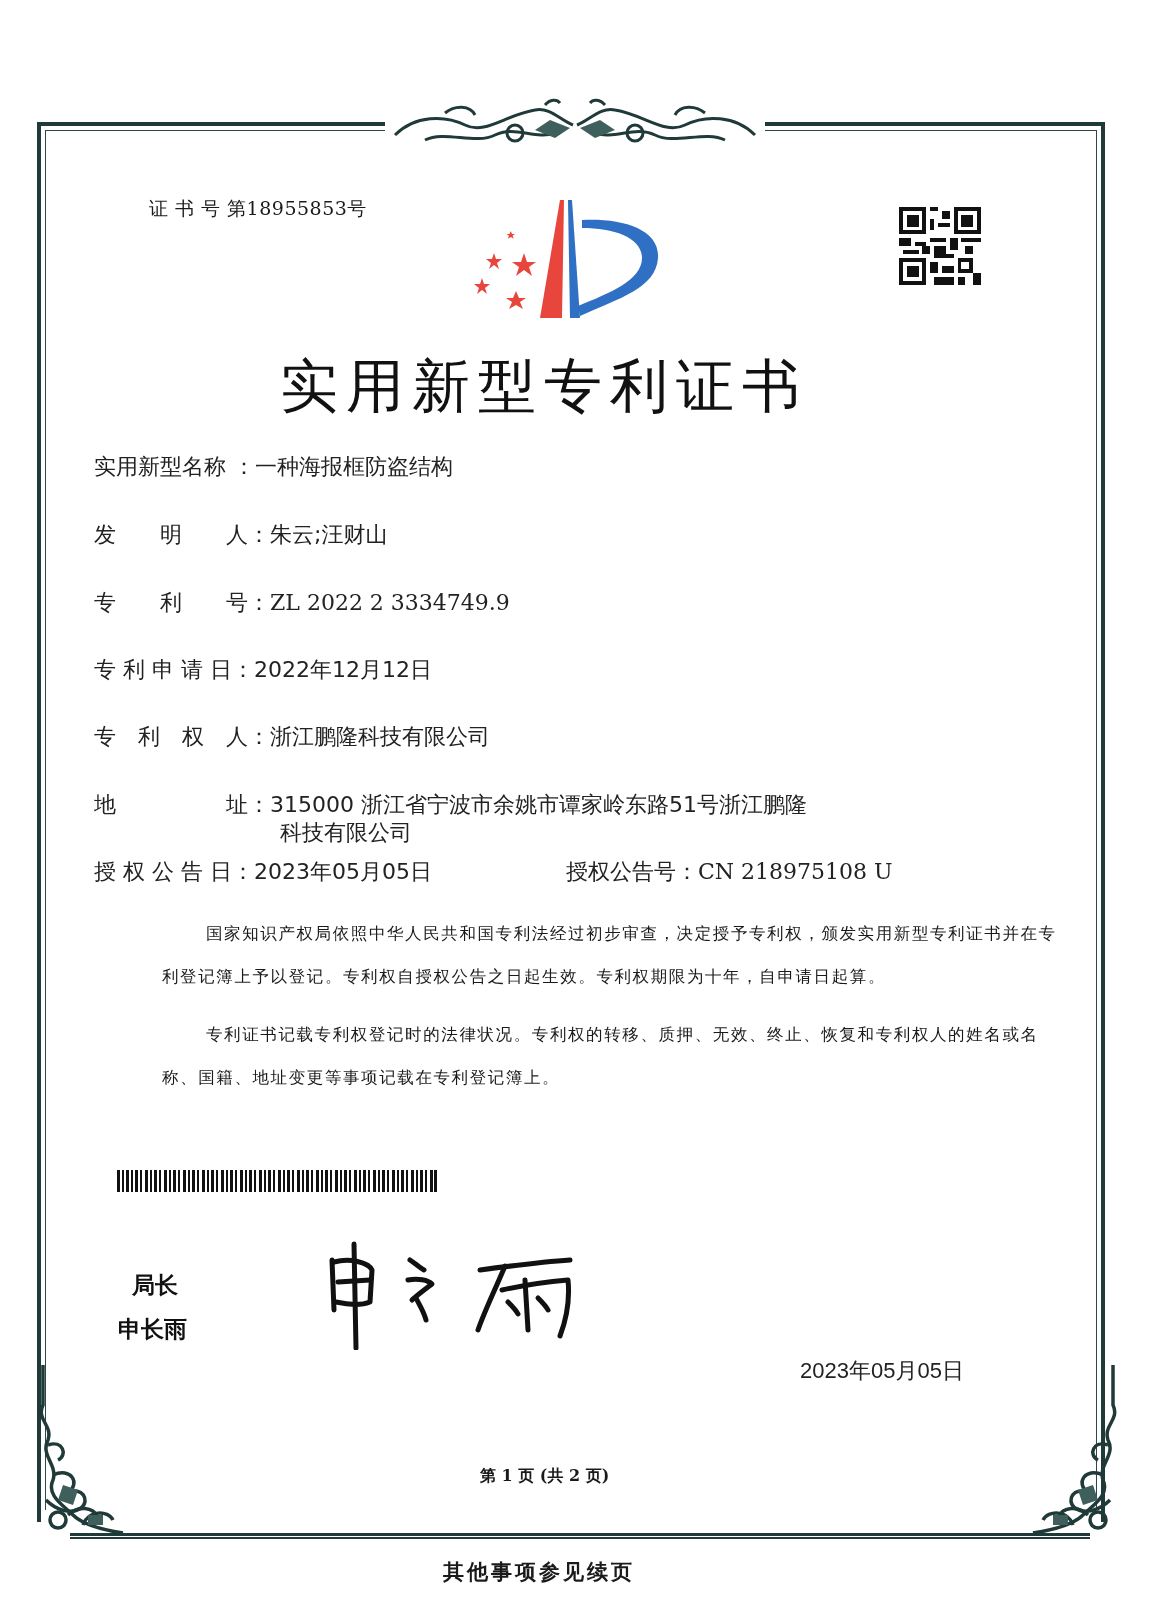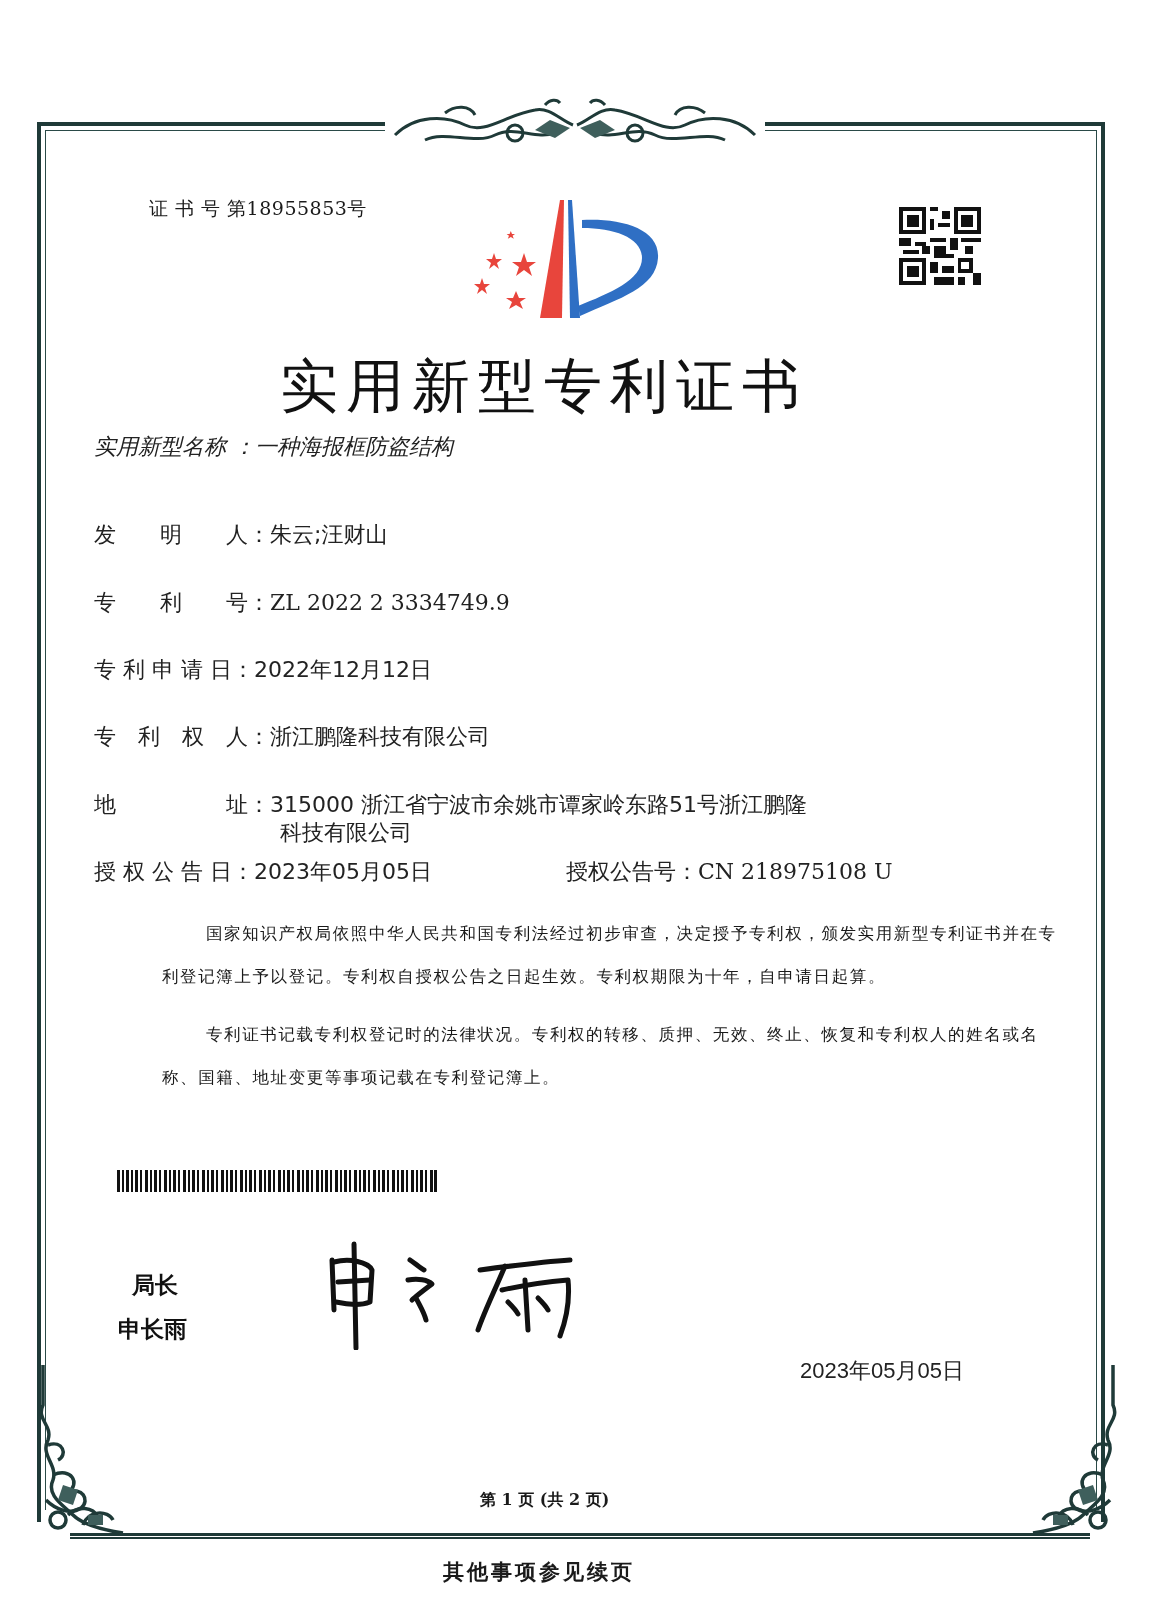--- a/index.html
+++ b/index.html
@@ -37,21 +37,21 @@
   .field-value { display: inline-block; }
 
   .para { font-size: 16.5px; font-family: Liberation Sans, sans-serif; line-height: 43px; color: #1a1a1a; letter-spacing: 1.6px; white-space: normal; margin-left: 44px; }
 
   .barcode { left: 117px; top: 1170px; width: 320px; height: 22px; display: flex; gap: 0; }
 
   .sig-title { font-size: 23px; font-family: "DejaVu Sans", sans-serif; font-weight: bold; color: #111; }
 
   .date-bottom { left: 800px; top: 1356px; font-size: 22px; font-family: "Liberation Sans", sans-serif; color: #222; }
 
-  .page-no { left: 480px; top: 1466px; font-size: 16px; font-family: "DejaVu Serif", serif; font-weight: bold; margin-top: 24px; }
+  .page-no { left: 480px; top: 1466px; font-size: 16px; font-family: "DejaVu Serif", serif; font-weight: bold; }
   .continued { left: 443px; top: 1558px; font-size: 21px; font-weight: bold; font-family: "DejaVu Serif", serif; letter-spacing: 3px; }
 </style>
 </head>
 <body>
 
 <div class="frame-outer"></div>
 <div class="frame-inner"></div>
 <div class="frame-bottom"></div>
 
 <div class="ornament" style="left:385px; top:95px;">
@@ -167,21 +167,21 @@
         <rect x="19" y="17" width="2" height="3"></rect>
       <rect x="9" y="18" width="5" height="2"></rect>
         <rect x="15" y="18" width="2" height="2"></rect>
         <rect x="6" y="10" width="2" height="2"></rect>
     </g>
   </svg>
 </div>
 
 <div class="abs title">实用新型专利证书</div>
 
-<div class="abs field-row" style="left:94px; top:432px;font-style:italic;">
+<div class="abs field-row" style="left:94px; top:452px;">
   <span class="field-label">实用新型名称 ：</span><span class="field-value">一种海报框防盗结构</span>
 </div>
 <div class="abs field-row" style="left:94px; top:520px;">
   <span class="field-label">发　　明　　人：</span><span class="field-value">朱云;汪财山</span>
 </div>
 <div class="abs field-row" style="left:94px; top:588px;">
   <span class="field-label">专　　利　　号：</span><span class="field-value" style="font-family:'DejaVu Serif',serif;">ZL 2022 2 3334749.9</span>
 </div>
 <div class="abs field-row" style="left:94px; top:655px;">
   <span class="field-label">专 利 申 请 日：</span><span class="field-value">2022年12月12日</span>

